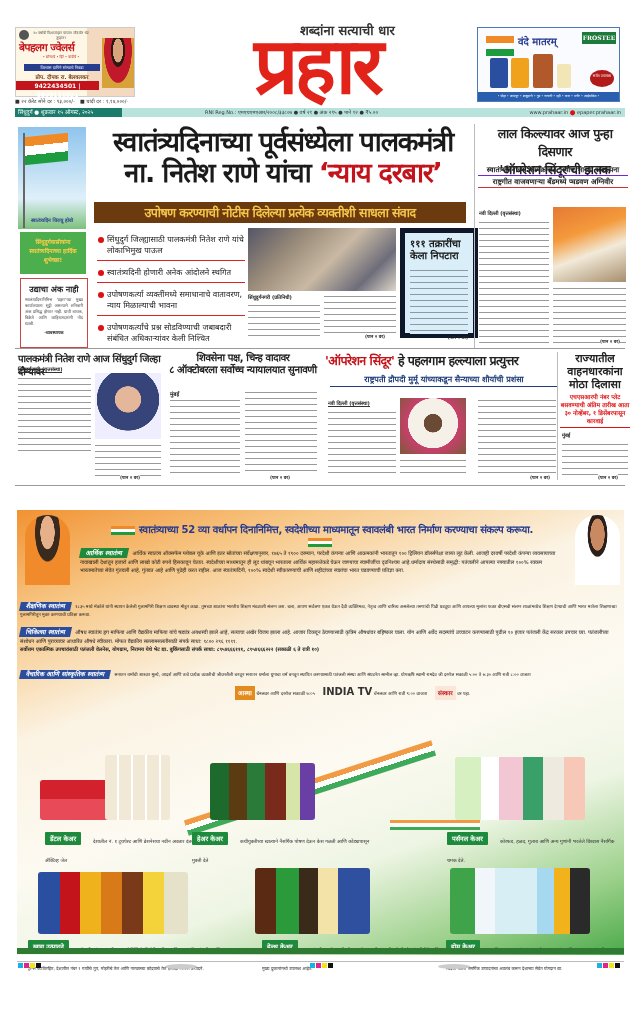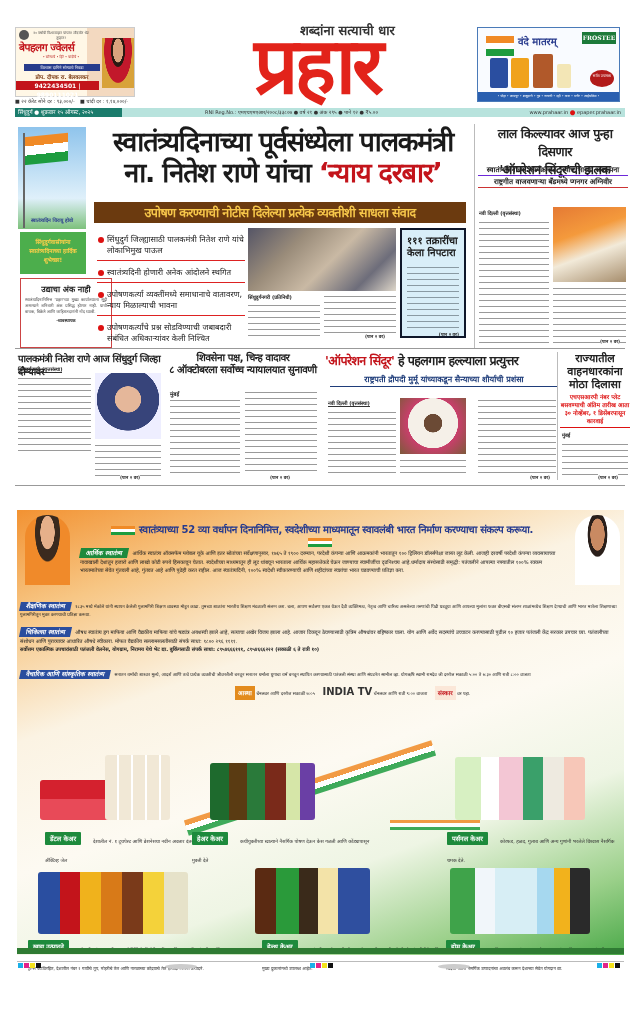--- a/index.html
+++ b/index.html
@@ -13,30 +13,30 @@
 .ad-right{left:477px;top:27px;width:143px;height:75px;border:1px solid #4a7ab8;background:#f9fbff}
 .logo{left:182px;top:30px;width:270px;height:72px;color:#e2231a;font-family:"DejaVu Serif",serif;font-weight:bold;font-size:78px;line-height:72px;text-align:center;letter-spacing:-4px}
 .tagline{left:300px;top:21px;font-size:13px;color:#333;font-weight:bold}
 .dateline{left:15px;top:108px;width:610px;height:9px;background:#b8e3dd}
 .dateline .left{position:absolute;left:0;top:0;height:9px;width:107px;background:#1b7c6c;color:#fff;font-size:5.5px;line-height:9px;padding-left:3px}
 .dateline .mid{position:absolute;left:190px;top:0;font-size:5px;line-height:9px;color:#333}
 .dateline .right{position:absolute;right:4px;top:0;font-size:5px;line-height:9px;color:#333}
 
 .flag-box{left:18px;top:127px;width:68px;height:102px;background:linear-gradient(#8fc4ec,#dff0fa 70%,#7dc17c)}
 .greet{left:20px;top:232px;width:66px;height:42px;background:#4cae4c;color:#ffd04a;font-size:5.8px;text-align:center;line-height:9px;padding-top:6px;font-weight:bold}
-.box-undo{left:20px;top:278px;width:92px;height:70px;border:1px solid #c44;padding:4px}
+.box-undo{left:20px;top:278px;width:68px;height:70px;border:1px solid #c44;padding:4px}
 .headline1{left:98px;top:126px;width:370px;font-weight:bold;font-size:27px;line-height:31px;text-align:center;color:#1a1a1a;font-family:"DejaVu Sans",sans-serif;letter-spacing:-1.2px}
 .hl-red{color:#c3141b}
 .strap{left:94px;top:202px;width:372px;height:21px;background:#6b3a0f;color:#f6c64a;font-weight:bold;font-size:12.5px;line-height:21px;text-align:center;letter-spacing:-.6px}
 .bullets{left:97px;top:232px;width:148px}
 .bullet{font-size:8px;line-height:11px;font-weight:normal;color:#1a1a1a;padding:2px 0 4px 10px;border-bottom:1px solid #d22;position:relative;margin-bottom:4px}
 .bullet::before{content:"";position:absolute;left:1px;top:5px;width:6px;height:6px;border-radius:50%;background:#d11}
 .photo1{left:248px;top:228px;width:148px;height:63px;background:linear-gradient(135deg,#556 0,#9a8c7a 30%,#c9b9a4 55%,#6d6d7a 80%,#ded6c9)}
 .cap1{left:248px;top:294px;width:148px;font-size:5px;font-weight:bold}
-.box111{left:400px;top:228px;width:66px;height:110px;background:#d9eef8;border:2px solid #0f172a;padding:5px}
+.box111{left:400px;top:228px;width:78px;height:110px;background:#d9eef8;border:5px solid #0f172a;padding:5px}
 .box111 .t{font-weight:bold;font-size:10px;line-height:12px;color:#1a1a1a}
 
 .rhead{left:480px;top:125px;width:150px;font-weight:bold;font-size:12.5px;line-height:18px;text-align:center;letter-spacing:-.5px}
 .rsub{left:478px;top:164px;width:150px;font-size:7.2px;font-weight:bold;line-height:11px;text-align:center}
 .photo-modi{left:553px;top:207px;width:73px;height:75px;background:linear-gradient(160deg,#e57a34 0,#f49a3c 35%,#f2ead9 60%,#a78e6d)}
 
 .h2a{left:18px;top:352px;width:148px;font-size:9.8px;font-weight:bold;letter-spacing:-.4px}
 .h2b{left:167px;top:352px;width:152px;font-size:10px;font-weight:bold;line-height:12px;text-align:center;letter-spacing:-.4px}
 .photo-rane{left:95px;top:373px;width:66px;height:66px;background:radial-gradient(circle at 50% 40%,#e5b79a 0 25%,#37447a 26% 60%,#eef 61%)}
 .h3{left:325px;top:352px;width:230px;font-size:12.5px;font-weight:bold;letter-spacing:-.6px}
@@ -137,21 +137,21 @@
   <div style="font-size:4.5px;text-align:right;font-weight:bold">(पान २ वर)</div>
 </div>
 
 <div class="abs" style="left:474px;top:124px;width:1px;height:225px;background:#bbb"></div>
 <div class="abs rhead">
   <div>लाल किल्ल्यावर आज पुन्हा दिसणार</div>
   <div>'ऑपरेशन सिंदूर'ची झलक</div>
 </div>
 <div class="abs rsub">
   <div style="border-bottom:1px solid #6d28d9">स्वातंत्र्यदिनाच्या कार्यक्रमात 'नवीन भारत' संकल्पना</div>
-  <div style="border-bottom:1px solid #c33">राष्ट्रगीत वाजवणाऱ्या बँडमध्ये प्गनगर अग्निवीर</div>
+  <div style="border-bottom:1px solid #c33">राष्ट्रगीत वाजवणाऱ्या बँडमध्ये प्घडवण अग्निवीर</div>
 </div>
 <div class="abs" style="left:479px;top:210px;font-size:5px;font-weight:bold">नवी दिल्ली (वृत्तसंस्था)</div>
 <div class="abs lines" style="left:479px;top:220px;width:70px;height:123px"></div>
 <div class="abs photo-modi"></div>
 <div class="abs lines" style="left:553px;top:286px;width:73px;height:57px"></div>
 <div class="abs" style="left:600px;top:338px;font-size:4.5px;font-weight:bold;background:#fff">(पान २ वर)</div>
 
 <div class="hr" style="left:15px;top:348px;width:610px;background:#999"></div>
 
 <div class="abs h2a">पालकमंत्री नितेश राणे आज सिंधुदुर्ग जिल्हा दौऱ्यावर</div>

